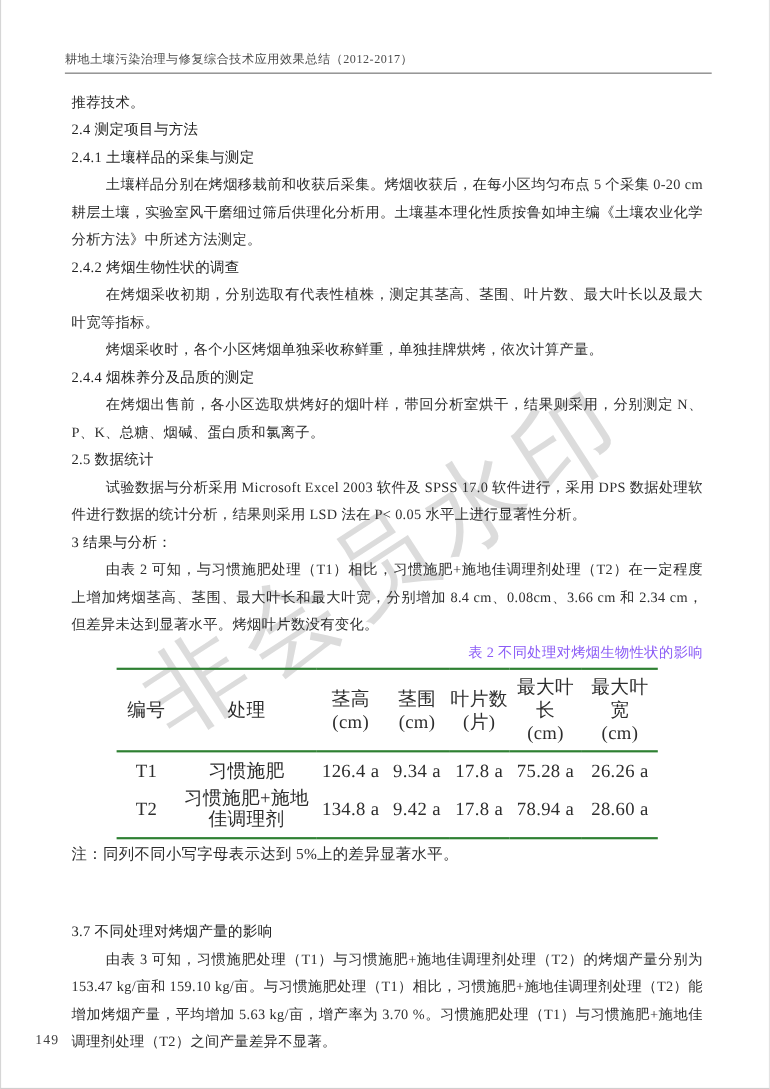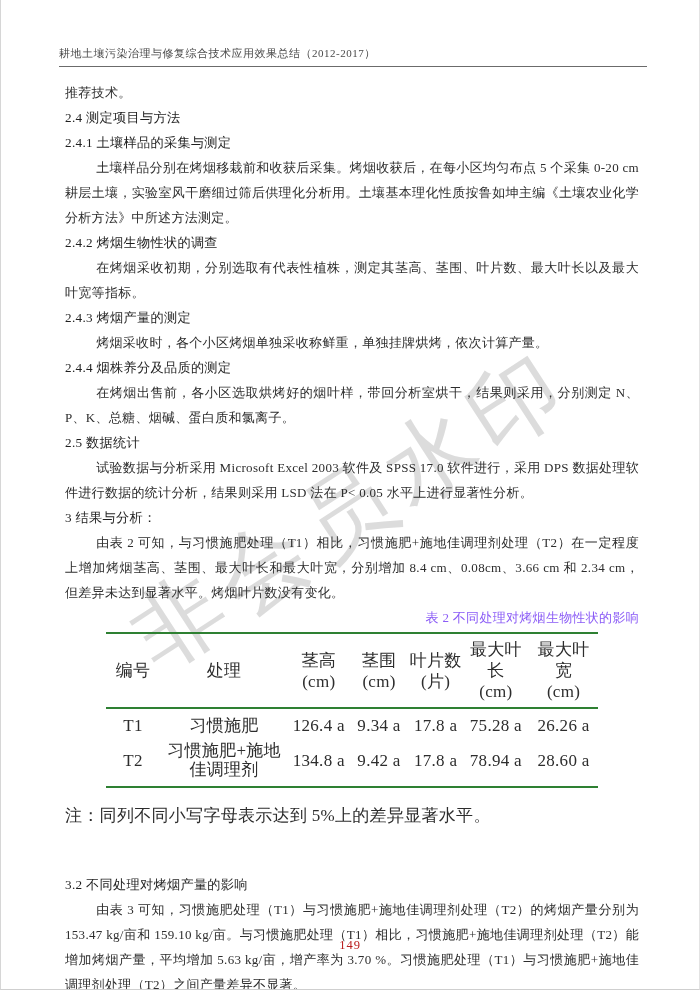--- a/index.html
+++ b/index.html
@@ -104,37 +104,37 @@
     line-height: 21px;
   }
   table.data-table tbody td {
     text-align: center;
     padding: 3px 0;
     line-height: 19px;
   }
   table.data-table tbody tr:first-child td { padding-top: 7px; }
   table.data-table tbody tr:last-child td { padding-bottom: 7px; }
   .note {
-    font-size: 17px;
+    font-size: 14px;
     line-height: 24px;
     text-indent: 0;
-    margin-top: 16px;
+    margin-top: 3px;
     text-align: left;
   }
   
   .footer {
     position: absolute;
     z-index: 1;
     bottom: 36px;
     left: 0;
     right: 0;
-    text-align: center;
     font-size: 12.5px;
-    color: #b91c1c;
+    color: #404040;
     letter-spacing: 1px;
+    padding-left: 31px;
   }
 </style>
 </head>
 <body>
 
 <div class="page">
 
   <div class="watermark">非会员水印</div>
 
   <div class="header">
@@ -145,21 +145,20 @@
 
     <p class="para noindent">推荐技术。</p>
 
     <div class="h2">2.4 测定项目与方法</div>
     <div class="h3">2.4.1 土壤样品的采集与测定</div>
     <p class="para">土壤样品分别在烤烟移栽前和收获后采集。烤烟收获后，在每小区均匀布点 5 个采集 0-20 cm 耕层土壤，实验室风干磨细过筛后供理化分析用。土壤基本理化性质按鲁如坤主编《土壤农业化学分析方法》中所述方法测定。</p>
 
     <div class="h3">2.4.2 烤烟生物性状的调查</div>
     <p class="para">在烤烟采收初期，分别选取有代表性植株，测定其茎高、茎围、叶片数、最大叶长以及最大叶宽等指标。</p>
 
-    <div class="h3">2.4.3 烤烟产量的测定</div>
     <p class="para">烤烟采收时，各个小区烤烟单独采收称鲜重，单独挂牌烘烤，依次计算产量。</p>
 
     <div class="h3">2.4.4 烟株养分及品质的测定</div>
     <p class="para">在烤烟出售前，各小区选取烘烤好的烟叶样，带回分析室烘干，结果则采用，分别测定 N、P、K、总糖、烟碱、蛋白质和氯离子。</p>
 
     <div class="h2">2.5 数据统计</div>
     <p class="para">试验数据与分析采用 Microsoft Excel 2003 软件及 SPSS 17.0 软件进行，采用 DPS 数据处理软件进行数据的统计分析，结果则采用 LSD 法在 P&lt; 0.05 水平上进行显著性分析。</p>
 
     <div class="h2">3 结果与分析：</div>
     <p class="para">由表 2 可知，与习惯施肥处理（T1）相比，习惯施肥+施地佳调理剂处理（T2）在一定程度上增加烤烟茎高、茎围、最大叶长和最大叶宽，分别增加 8.4 cm、0.08cm、3.66 cm 和 2.34 cm，但差异未达到显著水平。烤烟叶片数没有变化。</p>
@@ -223,20 +222,20 @@
           <td>9.42 a</td>
           <td>17.8 a</td>
           <td>78.94 a</td>
           <td>28.60 a</td>
         </tr>
       </tbody>
     </table>
 
     <p class="note">注：同列不同小写字母表示达到 5%上的差异显著水平。</p>
 
-    <div class="h3 spacer-before-32">3.2 不同处理对烤烟产量的影响</div>
+    <div class="h3 spacer-before-32">3.7 不同处理对烤烟产量的影响</div>
     <p class="para">由表 3 可知，习惯施肥处理（T1）与习惯施肥+施地佳调理剂处理（T2）的烤烟产量分别为 153.47 kg/亩和 159.10 kg/亩。与习惯施肥处理（T1）相比，习惯施肥+施地佳调理剂处理（T2）能增加烤烟产量，平均增加 5.63 kg/亩，增产率为 3.70 %。习惯施肥处理（T1）与习惯施肥+施地佳调理剂处理（T2）之间产量差异不显著。</p>
 
   </div>
 
   <div class="footer">149</div>
 
 </div>
 
 </body></html>

